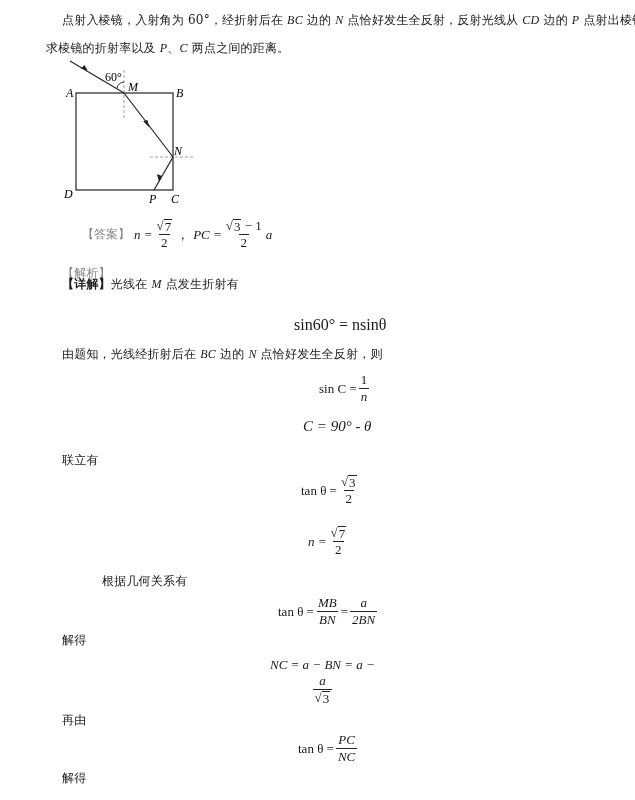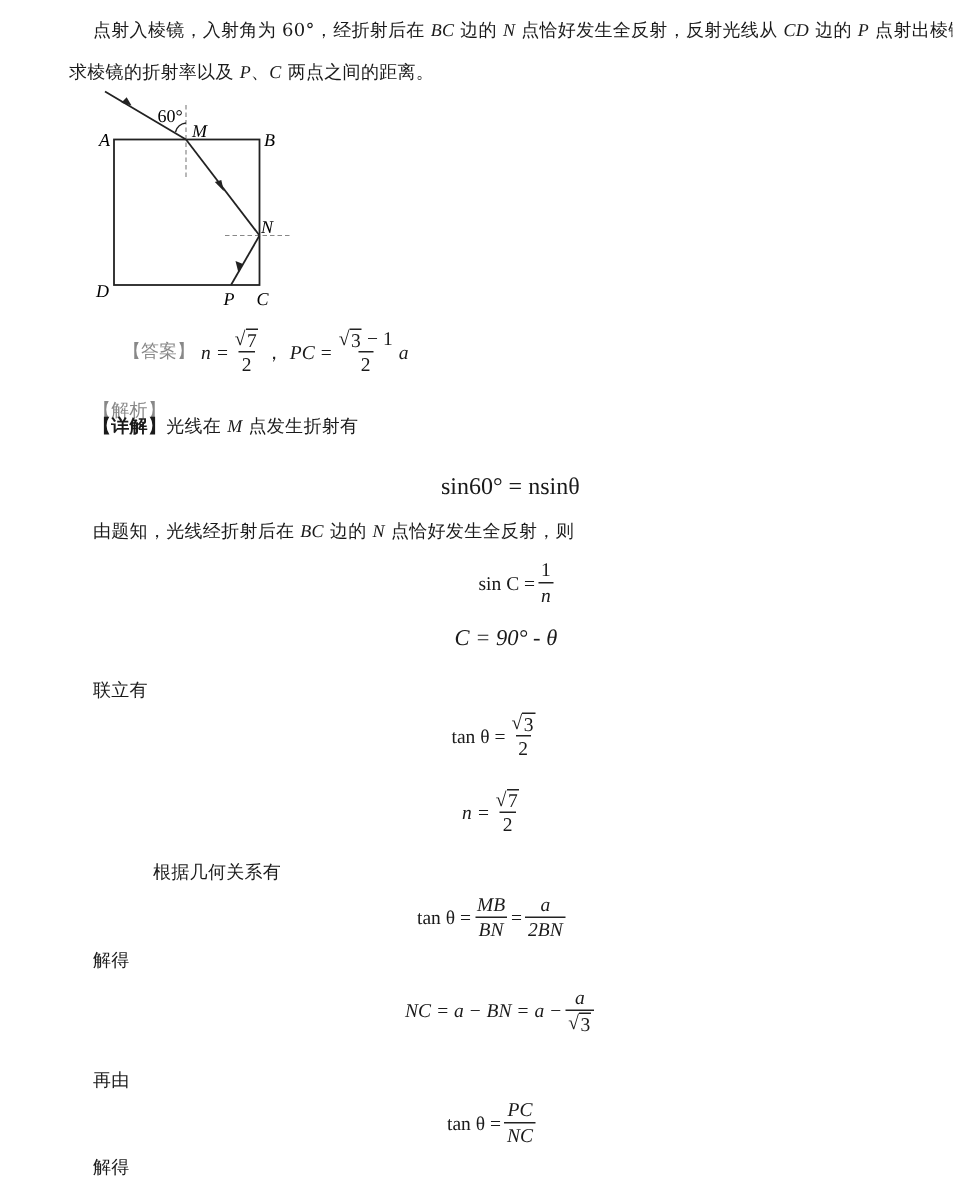--- a/index.html
+++ b/index.html
@@ -137,21 +137,21 @@
     </span>
   <span>=</span>
   <span class="frac it">
       <span class="num">a</span>
       <span class="den">2BN</span>
     </span>
 </div>
 
 <div class="abs line" style="left:62px; top:632px;">解得</div>
 
-<div class="abs eq it" style="left:270px; top:657px;">
+<div class="abs eq it" style="left:270px; top:657px;flex-direction:column;">
   <span>NC = a − BN = a −</span>
   <span class="frac">
       <span class="num">a</span>
       <span class="den" style="font-style:normal;"><span class="sqrt">
           <span class="rad">√</span>
           <span class="under">3</span>
         </span></span>
     </span>
 </div>
 

